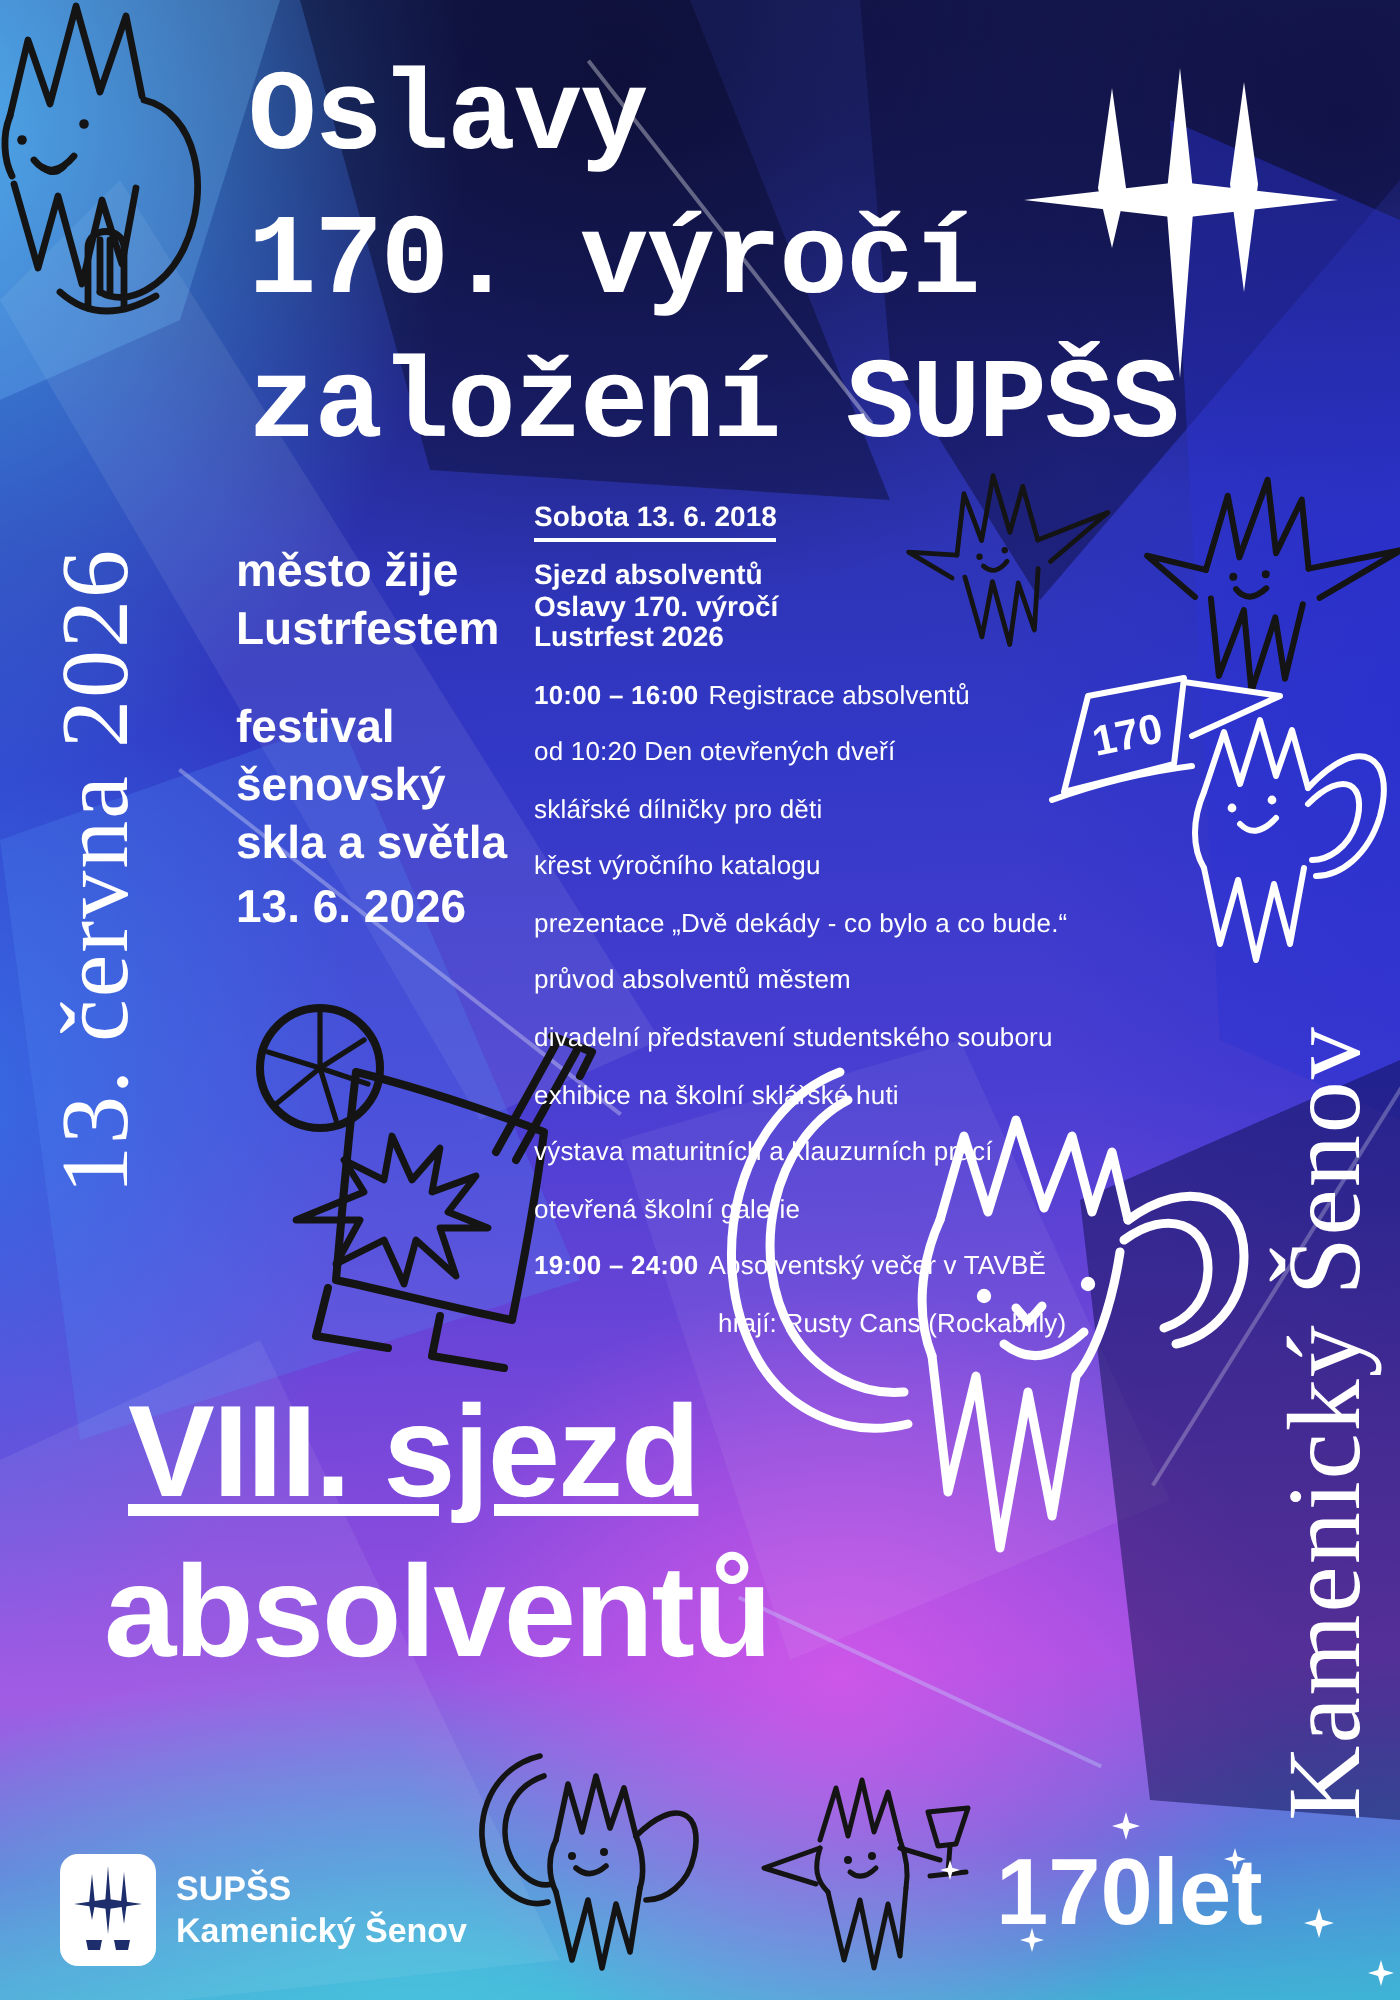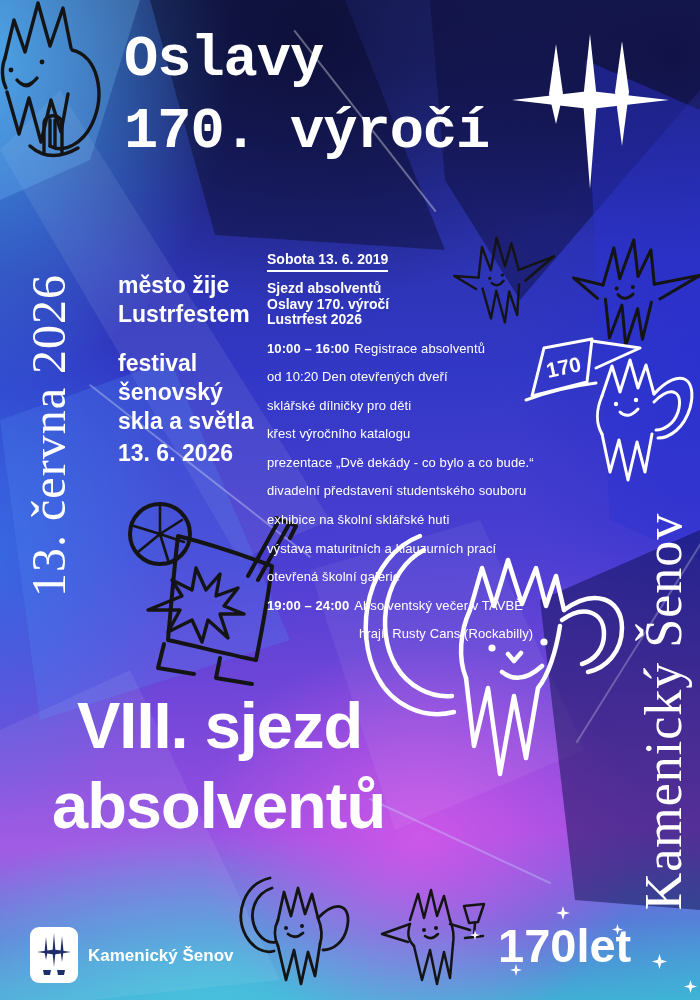--- a/index.html
+++ b/index.html
@@ -28,21 +28,21 @@
   .introblock{left:118px;font-size:23px;font-weight:700;line-height:29px;margin-top:21px;}
   .prog{left:267px;top:250px;width:300px;}
   .prog-head{display:inline-block;font-size:14px;font-weight:700;border-bottom:2px solid #fff;padding-bottom:3px;margin-bottom:9px;}
   .prog-sub{font-size:14px;font-weight:700;line-height:15.5px;}
   .prog-items{margin-top:11px;}
   .prog-line{font-size:13px;font-weight:500;line-height:14.6px;letter-spacing:.1px;white-space:nowrap;margin-top:14px;}
   .prog-time{font-weight:700;}
   .prog-time:not(:empty){margin-right:5px;}
   .prog-line:last-child{padding-left:92px;}
   .bigh{left:52px;top:686px;font-size:65px;font-weight:700;line-height:80px;letter-spacing:-1px;}
-  .bigh .l1{margin-left:25px;}
+  .bigh .l1{margin-left:12px;text-decoration:underline;}
   .years{left:498px;top:918px;font-size:47px;font-weight:700;letter-spacing:0;}
   .badge{left:30px;top:927px;display:flex;align-items:center;}
   .badge-box{width:48px;height:56px;background:#fff;border-radius:9px;display:flex;align-items:center;justify-content:center;}
   .badge-text{margin-left:10px;font-size:17px;font-weight:700;line-height:21px;}
   svg{display:block;}
   .doodle{position:absolute;pointer-events:none;}
 </style>
 </head>
 <body>
 
@@ -182,49 +182,51 @@
   <svg class="doodle z2" style="left:470px;top:930px" width="10" height="10" viewBox="0 0 16 16" fill="#fff">
       <path d="M8,0 L9.8,6.2 L16,8 L9.8,9.8 L8,16 L6.2,9.8 L0,8 L6.2,6.2 Z"></path>
     </svg>
   <svg class="doodle z2" style="left:684px;top:980px" width="13" height="13" viewBox="0 0 16 16" fill="#fff">
       <path d="M8,0 L9.8,6.2 L16,8 L9.8,9.8 L8,16 L6.2,9.8 L0,8 L6.2,6.2 Z"></path>
     </svg>
 
   <div class="z5 title">
     <div>Oslavy</div>
     <div>170. výročí</div>
+    <div>založení SUPŠS</div>
   </div>
 
   <div class="z5 sideL">13. června 2026</div>
   <div class="z5 sideR">Kamenický Šenov</div>
 
   <div class="z5 introblock" style="top:250px">
     <div>město žije</div>
     <div>Lustrfestem</div>
   </div>
   <div class="z5 introblock" style="top:328px">
     <div>festival</div>
     <div>šenovský</div>
     <div>skla a světla</div>
   </div>
   <div class="z5 introblock" style="top:418px">13. 6. 2026</div>
 
   <div class="z5 prog">
-    <div class="prog-head">Sobota 13. 6. 2019</div>
+    <div class="prog-head">Sobota 13. 6. 2018</div>
     <div class="prog-sub">
       <div>Sjezd absolventů</div>
       <div>Oslavy 170. výročí</div>
       <div>Lustrfest 2026</div>
     </div>
     <div class="prog-items">
       <div class="prog-line"><span class="prog-time">10:00 – 16:00</span><span>Registrace absolventů</span></div>
       <div class="prog-line"><span class="prog-time"></span><span>od 10:20 Den otevřených dveří</span></div>
       <div class="prog-line"><span class="prog-time"></span><span>sklářské dílničky pro děti</span></div>
       <div class="prog-line"><span class="prog-time"></span><span>křest výročního katalogu</span></div>
       <div class="prog-line"><span class="prog-time"></span><span>prezentace „Dvě dekády - co bylo a co bude.“</span></div>
+      <div class="prog-line"><span class="prog-time"></span><span>průvod absolventů městem</span></div>
       <div class="prog-line"><span class="prog-time"></span><span>divadelní představení studentského souboru</span></div>
       <div class="prog-line"><span class="prog-time"></span><span>exhibice na školní sklářské huti</span></div>
       <div class="prog-line"><span class="prog-time"></span><span>výstava maturitních a klauzurních prací</span></div>
       <div class="prog-line"><span class="prog-time"></span><span>otevřená školní galerie</span></div>
       <div class="prog-line"><span class="prog-time">19:00 – 24:00</span><span>Absolventský večer v TAVBĚ</span></div>
       <div class="prog-line"><span class="prog-time"></span><span>hrají: Rusty Cans (Rockabilly)</span></div>
     </div>
   </div>
 
   <div class="z5 bigh">
@@ -237,19 +239,20 @@
       <svg width="34" height="46" viewBox="0 0 34 46" fill="#1e2d6b">
         <polygon points="0,20 17,17.5 34,20 17,22.5"></polygon>
         <polygon points="9,5 10.5,20 9,28 7.5,20"></polygon>
         <polygon points="17,1 18.5,20 17,35 15.5,20"></polygon>
         <polygon points="25,4 26.5,19 25,30 23.5,19"></polygon>
         <path d="M6,38 L14,38 L13,43 L7,43 Z"></path>
         <path d="M20,38 L28,38 L27,43 L21,43 Z"></path>
       </svg>
     </div>
     <div class="badge-text">
+      <div>SUPŠS</div>
       <div>Kamenický Šenov</div>
     </div>
   </div>
 
   <div class="z5 years">170let</div>
 
 </div>
 
 </body></html>

